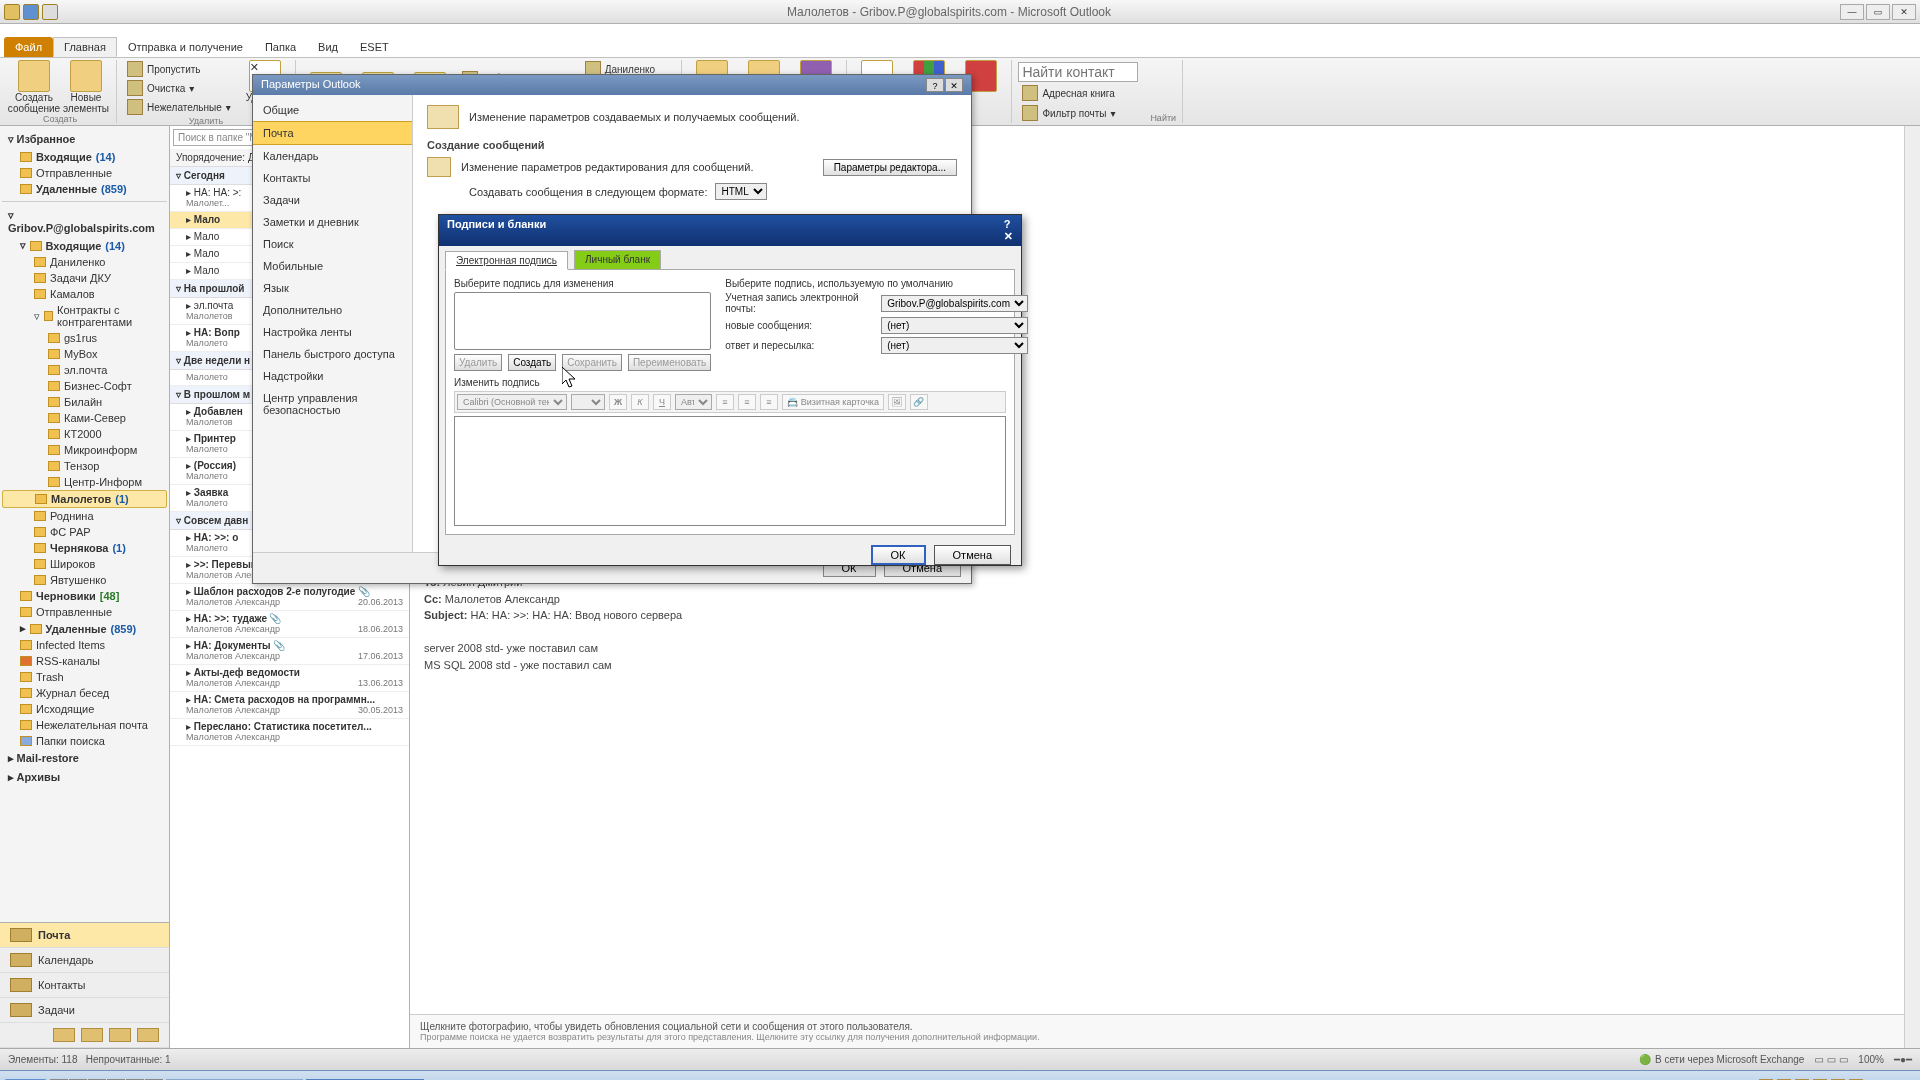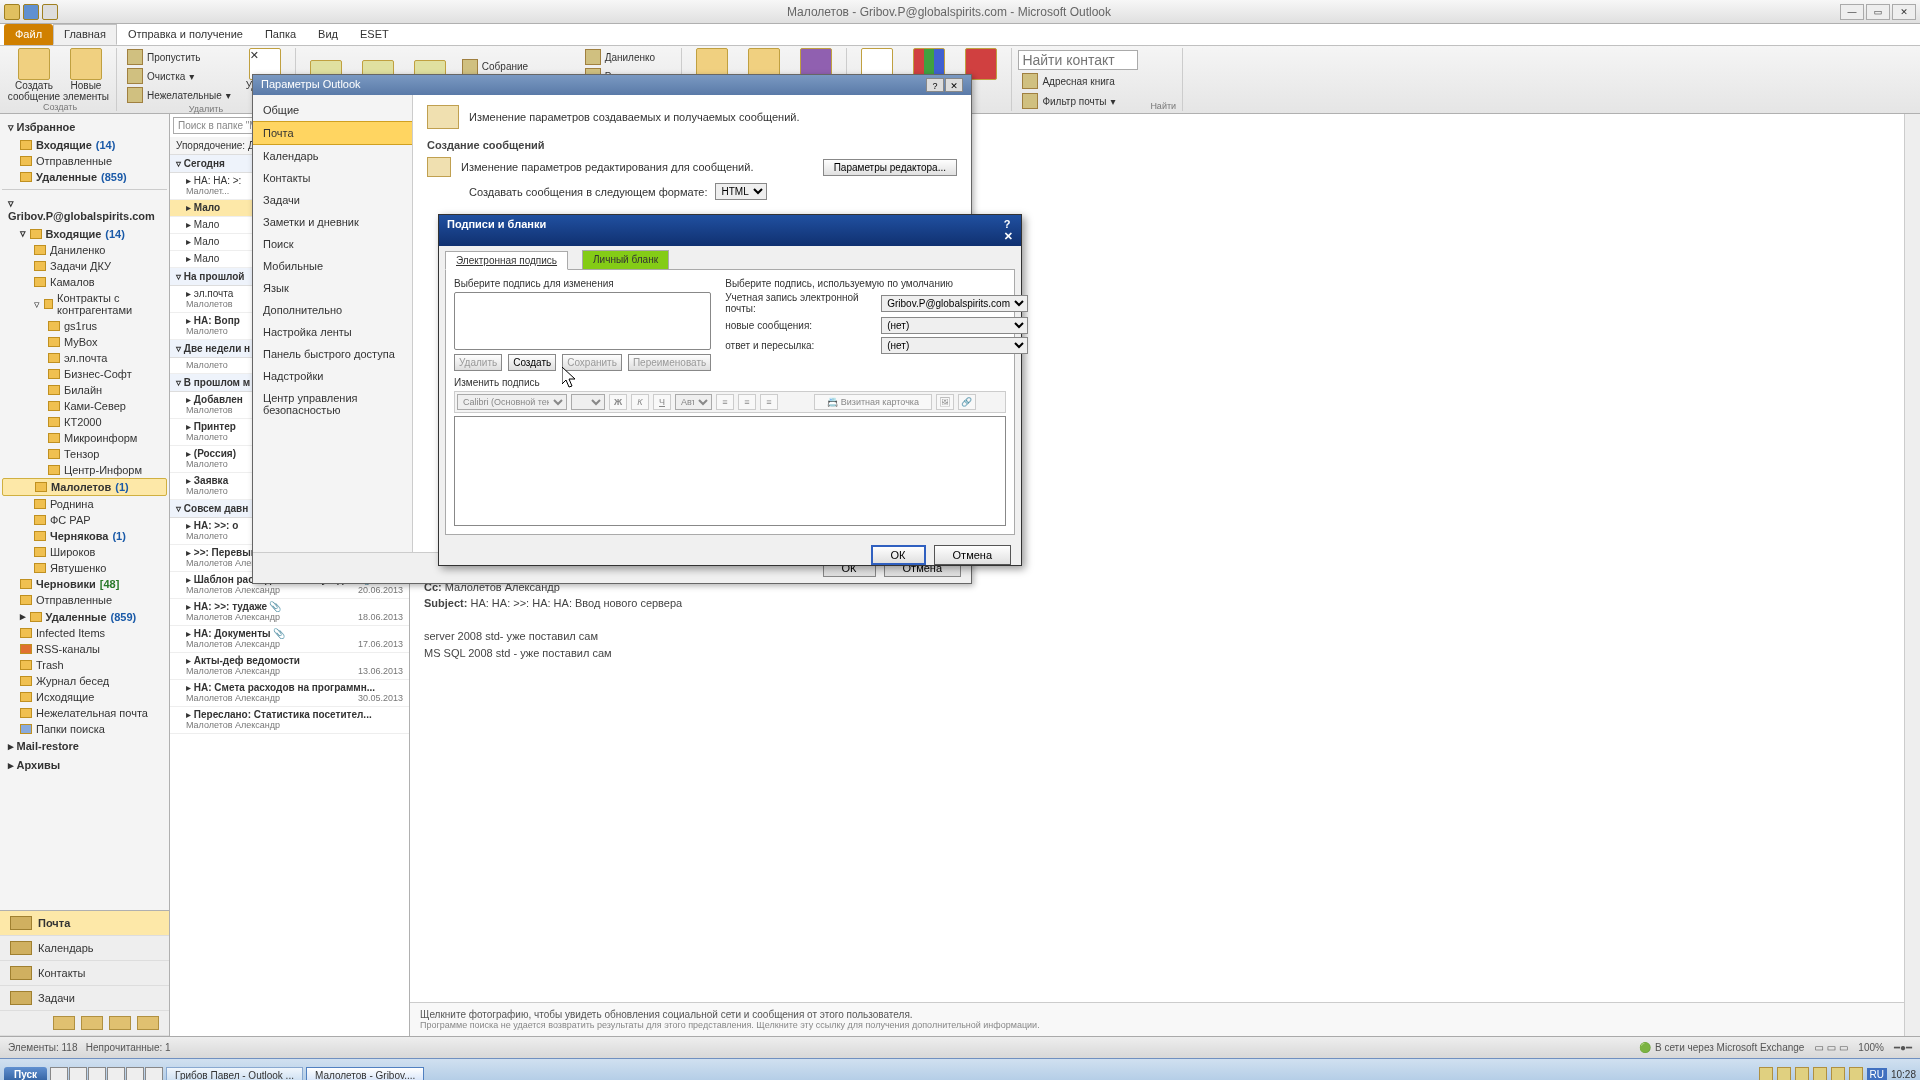--- a/index.html
+++ b/index.html
@@ -7,21 +7,21 @@
 
 
 .titlebar { height: 24px; background: linear-gradient(#f7f7f7,#e0e0e0); display: flex; align-items: center; padding: 0 4px; border-bottom: 1px solid #b0b0b0; gap: 28px; }
 .titlebar .qat { display: flex; gap: 3px; }
 .qat-icon { width: 16px; height: 16px; background: #e0c060; border: 1px solid #a08020; border-radius: 2px; }
 .titlebar .title { flex: 1; text-align: center; color: #666; font-size: 12px; }
 .titlebar .wincontrols { display: flex; gap: 2px; }
 .wincontrols div { width: 24px; height: 16px; border: 1px solid #aaa; background: #eee; display: flex; align-items: center; justify-content: center; font-size: 9px; }
 
 
-.ribbon-tabs { height: 22px; background: #fff; display: flex; padding-left: 4px; border-bottom: 1px solid #c0c0c0; }
+.ribbon-tabs { height: 34px; background: #fff; display: flex; align-items: flex-end; padding-left: 4px; border-bottom: 1px solid #c0c0c0; }
 .ribbon-tab { padding: 3px 10px; font-size: 11px; border: 1px solid transparent; cursor: pointer; }
 .ribbon-tab.file { background: #d08000; color: #fff; border-radius: 3px 3px 0 0; }
 .ribbon-tab.active { background: #f0f0f0; border: 1px solid #c0c0c0; border-bottom: 1px solid #f0f0f0; }
 .ribbon-body { height: 68px; background: linear-gradient(#f5f5f5,#e5e5e5); border-bottom: 1px solid #b0b0b0; display: flex; padding: 2px 4px; }
 .rgroup { display: flex; flex-direction: column; justify-content: space-between; padding: 0 6px; border-right: 1px solid #ccc; }
 .rgroup-buttons { display: flex; gap: 4px; align-items: center; }
 .rbtn-big { display: flex; flex-direction: column; align-items: center; width: 48px; cursor: pointer; }
 .rbtn-big .ricon { width: 32px; height: 32px; background: #f0d080; border: 1px solid #c0a040; border-radius: 2px; }
 .rbtn-big span { font-size: 10px; text-align: center; line-height: 1.1; }
 .rbtn-small { display: flex; align-items: center; gap: 4px; font-size: 10px; padding: 1px 4px; cursor: pointer; }
@@ -82,21 +82,21 @@
 .dlg-content .envicon { width: 32px; height: 24px; background:#f0e0b0; border:1px solid #c0a050;}
 .dlg-content .formrow { display: flex; align-items: center; gap: 8px; margin: 4px 0 4px 42px; }
 .dlg-content select { font-size: 10px; padding: 1px; border: 1px solid #888; }
 .dlg-content .rbtn { background: linear-gradient(#fefefe,#e0e0e0); border: 1px solid #888; padding: 2px 10px; font-size: 10px; cursor: pointer; }
 .dlg-footer { display: flex; justify-content: flex-end; gap: 8px; padding: 6px 10px; border-top: 1px solid #ccc; background:#f0f0f0;}
 .dlg-footer button { padding: 2px 18px; font-size: 11px; border: 1px solid #888; background: linear-gradient(#fefefe,#e0e0e0); cursor: pointer; }
 
 
 .dlg-sig { position: absolute; left: 438px; top: 214px; width: 584px; height: 352px; background: #f0f0f0; border: 1px solid #333; box-shadow: 3px 3px 8px rgba(0,0,0,0.4); z-index: 20; display: flex; flex-direction: column; }
 .dlg-sig .sigtitle { background: linear-gradient(#2050a0,#103070); color: #fff; padding: 3px 8px; font-size: 11px; font-weight: bold; display: flex; justify-content: space-between; }
-.sigtabs { display: flex; padding: 4px 6px 0; gap: 14px; background:#f0f0f0;}
+.sigtabs { display: flex; padding: 4px 6px 0; gap: 6px; background:#f0f0f0;}
 .sigtab { padding: 3px 10px; font-size: 10px; border: 1px solid #aaa; border-bottom: none; background: #84cc16; cursor: pointer; }
 .sigtab.active { background: #fff; border-bottom: 1px solid #fff; position:relative; top:1px; text-decoration: underline;}
 .sigbody { flex: 1; background:#fff; margin: 0 6px 4px; border:1px solid #aaa; padding: 8px; font-size: 10px; display: flex; flex-direction: column; }
 .sigtop { display: flex; gap: 14px; }
 .sigtop .col { flex: 1; }
 .siglist { width: 100%; height: 58px; border: 1px solid #888; background: #fff; margin-top: 3px; }
 .sigrow { display: flex; align-items: center; gap: 6px; margin: 3px 0; }
 .sigrow label { width: 150px; text-align: left; }
 .sigrow select { flex: 1; font-size: 10px; border: 1px solid #888; padding: 1px; }
 .sigbtns { display: flex; gap: 6px; margin-top: 4px; }
@@ -703,21 +703,21 @@
     <div class="sigtoolbar">
       <select style="width:110px;"><option>Calibri (Основной текс</option></select>
       <select style="width:34px;"><option></option></select>
       <div class="tbtn"><b>Ж</b></div>
       <div class="tbtn"><i>К</i></div>
       <div class="tbtn"><u>Ч</u></div>
       <select style="width:37px;text-align:center;"><option>Авто</option></select>
       <div class="tbtn">≡</div>
       <div class="tbtn">≡</div>
       <div class="tbtn">≡</div>
-      <div class="tbtn" style="width:auto;padding:0 12px;margin-left:32px;">📇 <span>Визитная карточка</span></div>
+      <div class="tbtn" style="width:auto;padding:0 4px;">📇 <span>Визитная карточка</span></div>
       <div class="tbtn">🖼</div>
       <div class="tbtn">🔗</div>
     </div>
     <div class="sigeditor"></div>
   </div>
   <div class="sigfooter">
     <button class="default">ОК</button>
     <button>Отмена</button>
   </div>
 </div>

